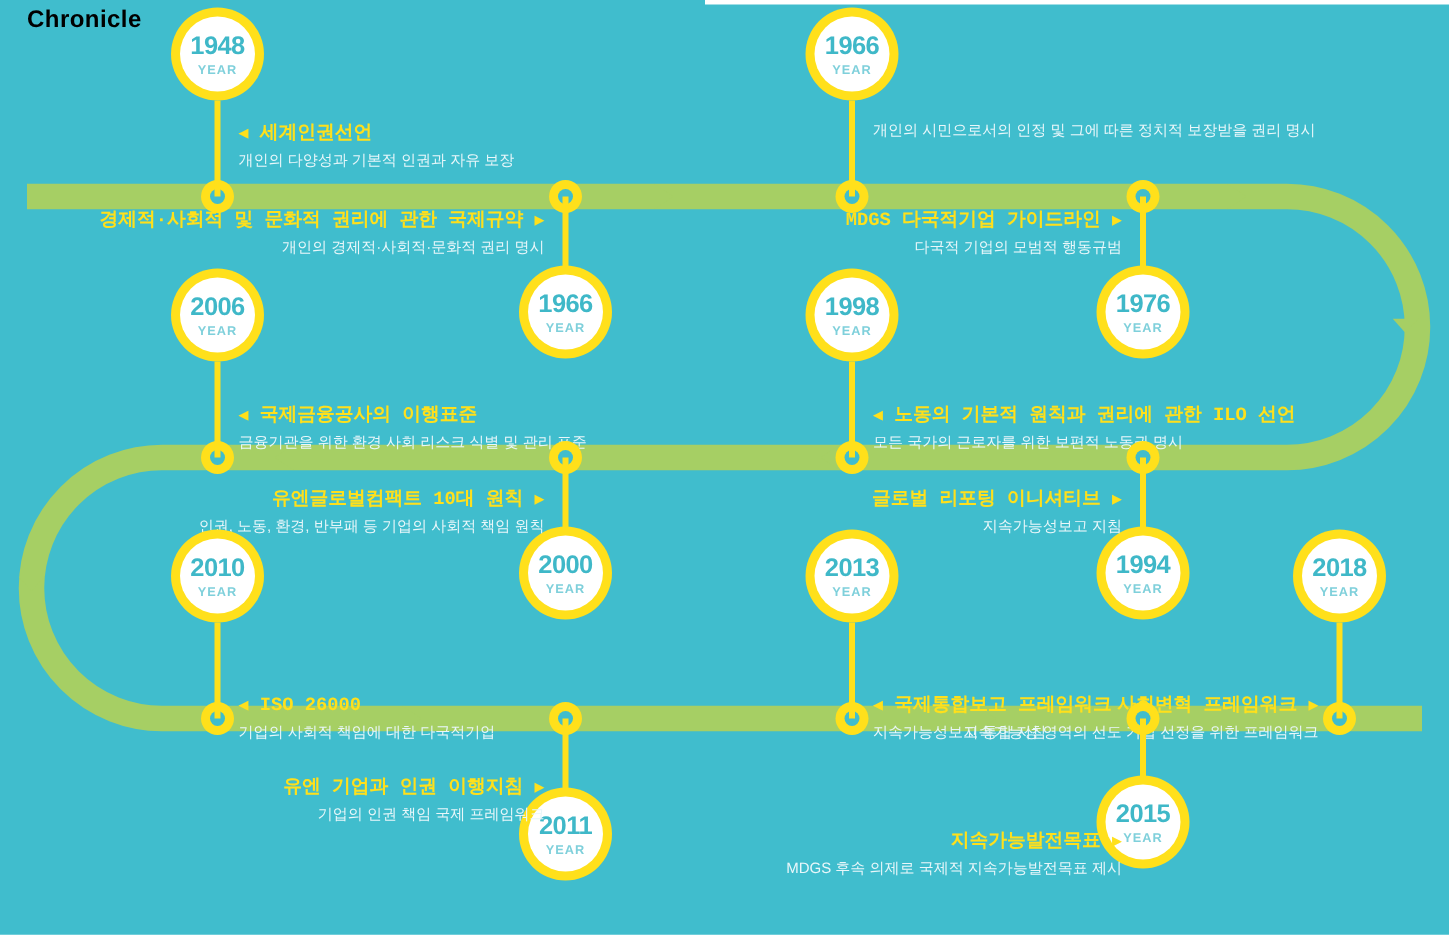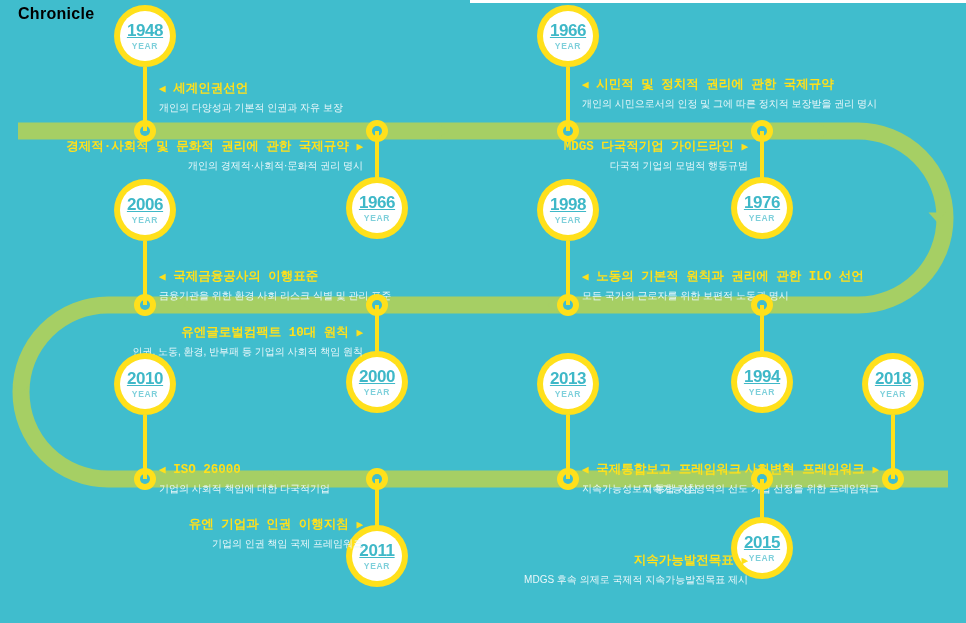--- a/index.html
+++ b/index.html
@@ -83,21 +83,20 @@
     flex-direction:column;
     align-items:center;
     justify-content:center;
     line-height:1;
   }
   .balloon .yr{
     font-size:17px;
     font-weight:bold;
     color:#3fb8c8;
     letter-spacing:-.4px;
-    text-decoration:underline;
   }
   .balloon .yrlabel{
     font-size:8.5px;
     font-weight:bold;
     color:#7fd0db;
     letter-spacing:.7px;
     margin-top:3px;
   }
 
   
@@ -182,21 +181,20 @@
     <div class="ring"></div>
     <div class="stem" style="height:64px;top:-64px;"></div>
     <div class="balloon" style="top:-126px;">
       <div class="inner">
         <div class="yr">1966</div>
         <div class="yrlabel">YEAR</div>
       </div>
     </div>
   </div>
   <div class="lbl right" style="left:582px;top:78px;">
-    <div class="title"><span class="arrow">◀</span> <span>시민적 및 정치적 권리에 관한 국제규약</span></div>
     <div class="sub">개인의 시민으로서의 인정 및 그에 따른 정치적 보장받을 권리 명시</div>
   </div>
 
   <div class="node" style="left:377px;top:131px;">
     <div class="ring"></div>
     <div class="stem" style="height:50px;top:0px;"></div>
     <div class="balloon" style="top:46px;">
       <div class="inner">
         <div class="yr">1966</div>
         <div class="yrlabel">YEAR</div>
@@ -271,20 +269,24 @@
   <div class="node" style="left:762px;top:305px;">
     <div class="ring"></div>
     <div class="stem" style="height:50px;top:0px;"></div>
     <div class="balloon" style="top:46px;">
       <div class="inner">
         <div class="yr">1994</div>
         <div class="yrlabel">YEAR</div>
       </div>
     </div>
   </div>
+  <div class="lbl left" style="left:446px;top:326px;width:302px;">
+    <div class="title"><span>글로벌 리포팅 이니셔티브</span> <span class="arrow">▶</span></div>
+    <div class="sub">지속가능성보고 지침</div>
+  </div>
 
   <div class="node" style="left:145px;top:479px;">
     <div class="ring"></div>
     <div class="stem" style="height:64px;top:-64px;"></div>
     <div class="balloon" style="top:-126px;">
       <div class="inner">
         <div class="yr">2010</div>
         <div class="yrlabel">YEAR</div>
       </div>
     </div>

